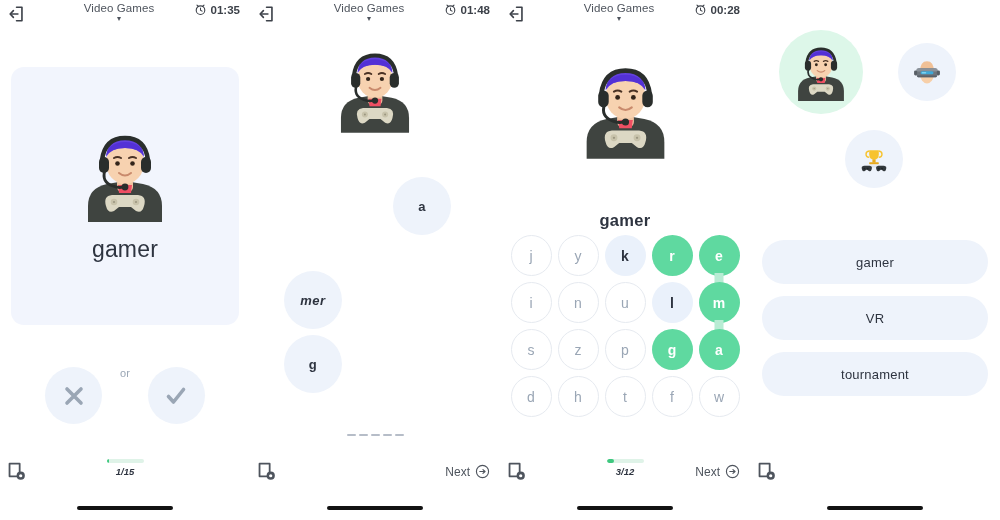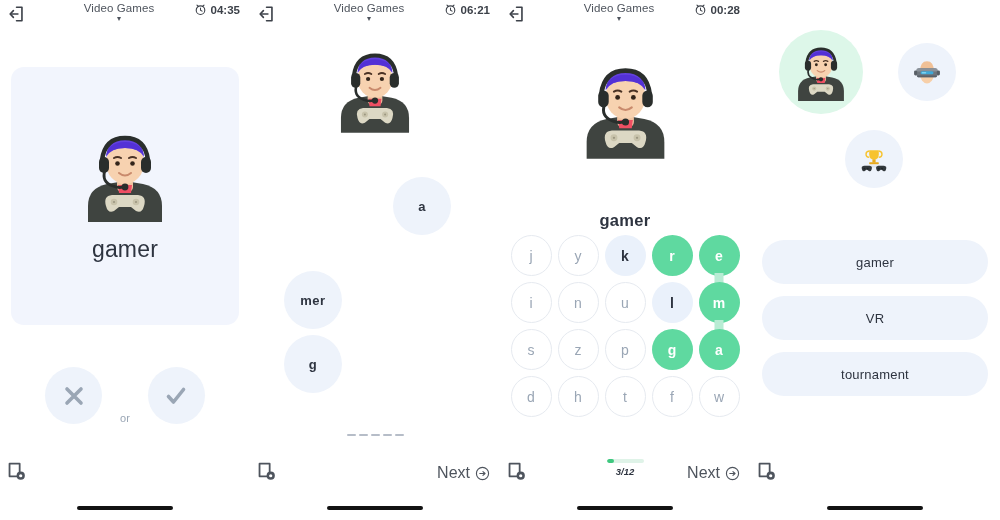--- a/index.html
+++ b/index.html
@@ -98,21 +98,21 @@
   }
 
   
   .avatar { display: block; }
 
   .choice-row {
     position: absolute;
     left: 0; right: 0;
     top: 333px;
     display: flex;
-    align-items: flex-end;
+    align-items: flex-start;
     justify-content: center;
     gap: 18px;
   }
   .choice-btn {
     width: 57px;
     height: 57px;
     border-radius: 50%;
     background: #eef3fb;
     border: none;
     display: flex;
@@ -131,21 +131,21 @@
     display: flex;
     align-items: center;
     justify-content: center;
     font-size: 13px;
     font-weight: 700;
     color: #2e3440;
     letter-spacing: .5px;
     cursor: pointer;
   }
   .b-a  { left: 143px; top: 143px; width: 58px; height: 58px; }
-  .b-mer{ left:  34px; top: 237px; width: 58px; height: 58px; }
+  .b-mer{ left:  34px; top: 237px; width: 58px; height: 58px; font-style: italic; }
   .b-g  { left:  34px; top: 301px; width: 58px; height: 58px; }
 
   .dash-row {
     position: absolute;
     left: 0; right: 0;
     top: 400px;
     display: flex;
     justify-content: center;
     gap: 3px;
   }
@@ -295,21 +295,21 @@
   }
   .next-block {
     position: absolute;
     right: 10px;
     top: 10px;
     display: flex;
     align-items: center;
     gap: 5px;
     cursor: pointer;
   }
-  .next-label { font-size: 16px; color: #4e545d; }
+  .next-label { font-size: 12px; color: #4e545d; }
   .next-icon { width: 15px; height: 15px; color: #4e545d; }
 
   .home-indicator {
     position: absolute;
     left: 50%;
     transform: translateX(-50%);
     bottom: 10px;
     width: 96px;
     height: 4.5px;
     border-radius: 3px;
@@ -440,21 +440,21 @@
         <use href="#ico-exit"></use>
       </svg>
       <div class="title-block">
         <div class="topbar-title">Video Games</div>
         <div class="topbar-caret">▾</div>
       </div>
       <div class="timer">
         <svg class="clock-icon" viewBox="0 0 20 20">
           <use href="#ico-clock"></use>
         </svg>
-        <span>04:35</span>
+        <span>01:35</span>
       </div>
     </div>
 
     <div class="screen-body">
       <div class="flashcard">
         <svg class="avatar" width="100" height="92" viewBox="0 0 100 92">
           <use href="#art-gamer"></use>
         </svg>
         <div class="flashcard-word">gamer</div>
       </div>
@@ -471,39 +471,45 @@
             <use href="#ico-check"></use>
           </svg>
         </button>
       </div>
     </div>
 
     <div class="footer">
       <svg class="card-gear-icon" viewBox="0 0 18 18">
         <use href="#ico-card-gear"></use>
       </svg>
+      <div class="progress-block">
+        <div class="progress-track">
+          <div class="progress-fill" style="width: 7%;"></div>
+        </div>
+        <div class="progress-label">1/15</div>
+      </div>
 
       <div class="home-indicator"></div>
     </div>
   </div>
 
   <div class="screen">
     <div class="topbar">
       <svg class="exit-icon" viewBox="0 0 20 20">
         <use href="#ico-exit"></use>
       </svg>
       <div class="title-block">
         <div class="topbar-title">Video Games</div>
         <div class="topbar-caret">▾</div>
       </div>
       <div class="timer">
         <svg class="clock-icon" viewBox="0 0 20 20">
           <use href="#ico-clock"></use>
         </svg>
-        <span>06:21</span>
+        <span>01:48</span>
       </div>
     </div>
 
     <div class="screen-body">
       <div style="position:absolute;left:0;right:0;top:14px;display:flex;justify-content:center">
         <svg class="avatar" width="92" height="85" viewBox="0 0 100 92">
           <use href="#art-gamer"></use>
         </svg>
       </div>
 

